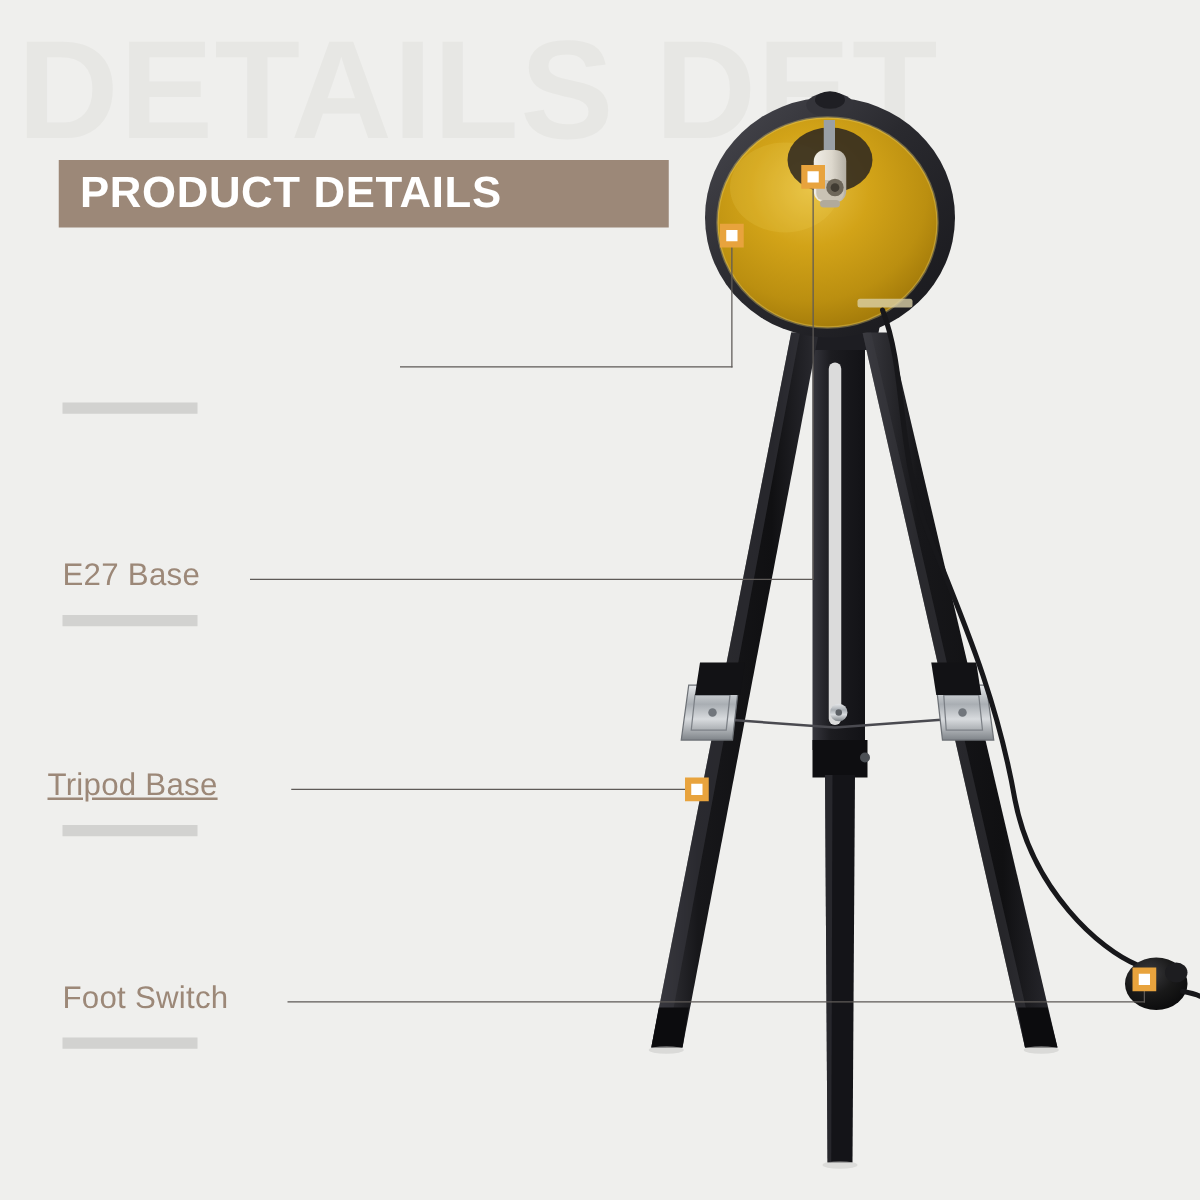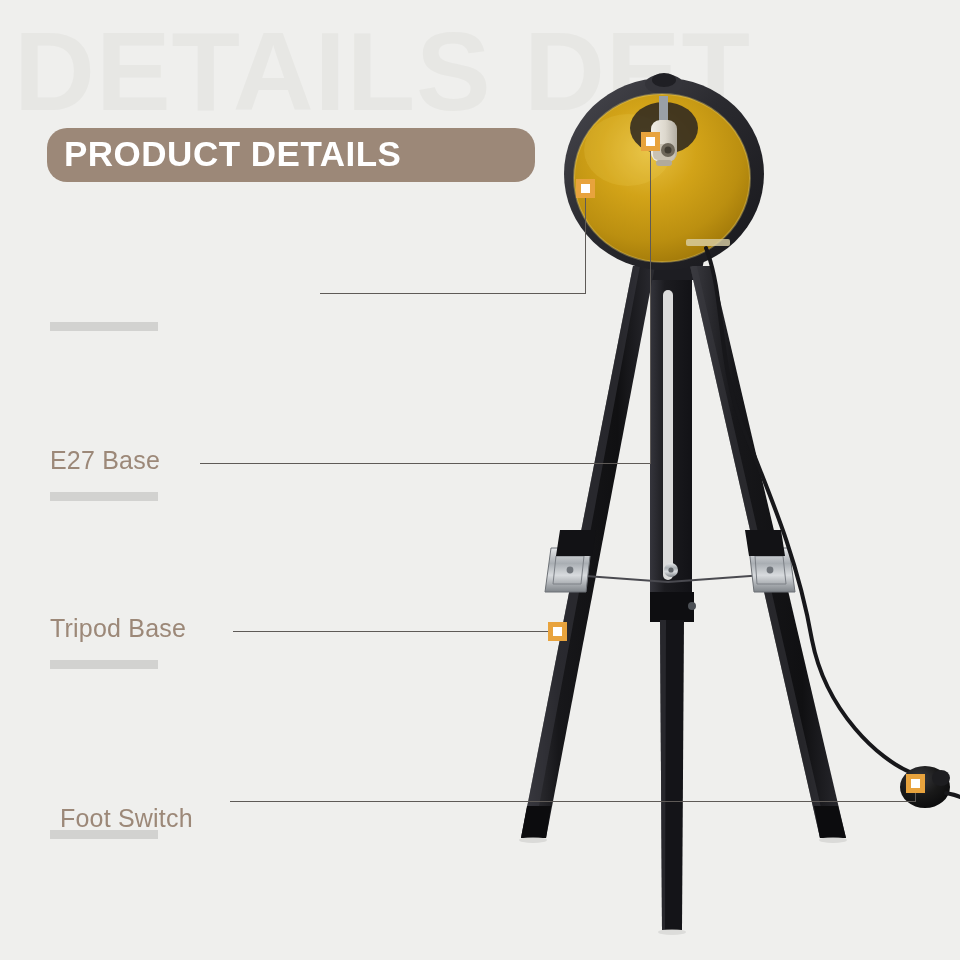--- a/index.html
+++ b/index.html
@@ -32,21 +32,20 @@
 
   
   .title-banner {
     position: absolute;
     left: 47px;
     top: 128px;
     width: 488px;
     height: 54px;
     background: #9c8878;
     box-sizing: border-box;
-    border-radius: 20px;
   }
   .title-banner .title-text {
     position: absolute;
     left: 17px;
     top: 50%;
     transform: translateY(-52%);
     font-size: 35px;
     font-weight: bold;
     color: #ffffff;
     letter-spacing: 0.5px;
@@ -232,24 +231,24 @@
   <div class="lead-h" style="left:320px; top:293px; width:266px;"></div>
   <div class="lead-v" style="left:585px; top:197px; height:97px;"></div>
   <div class="marker" style="left:576px; top:179px;"></div>
 
   <div class="callout-label" style="left:50px; top:446px;">E27 Base</div>
   <div class="label-rule" style="left:50px; top:492px;"></div>
   <div class="lead-h" style="left:200px; top:463px; width:451px;"></div>
   <div class="lead-v" style="left:650px; top:150px; height:314px;"></div>
   <div class="marker" style="left:641px; top:132px;"></div>
 
-  <div class="callout-label" style="left:50px; top:614px;">Tripod Base</div>
+  <div class="callout-label" style="left:38px; top:614px;text-decoration:underline;">Tripod Base</div>
   <div class="label-rule" style="left:50px; top:660px;"></div>
   <div class="lead-h" style="left:233px; top:631px; width:325px;"></div>
   <div class="marker" style="left:548px; top:622px;"></div>
 
-  <div class="callout-label" style="left:60px; top:784px;margin-top:20px;">Foot Switch</div>
+  <div class="callout-label" style="left:50px; top:784px;">Foot Switch</div>
   <div class="label-rule" style="left:50px; top:830px;"></div>
   <div class="lead-h" style="left:230px; top:801px; width:686px;"></div>
   <div class="lead-v" style="left:915px; top:792px; height:10px;"></div>
   <div class="marker" style="left:906px; top:774px;"></div>
 
 </div>
 
 </body></html>

